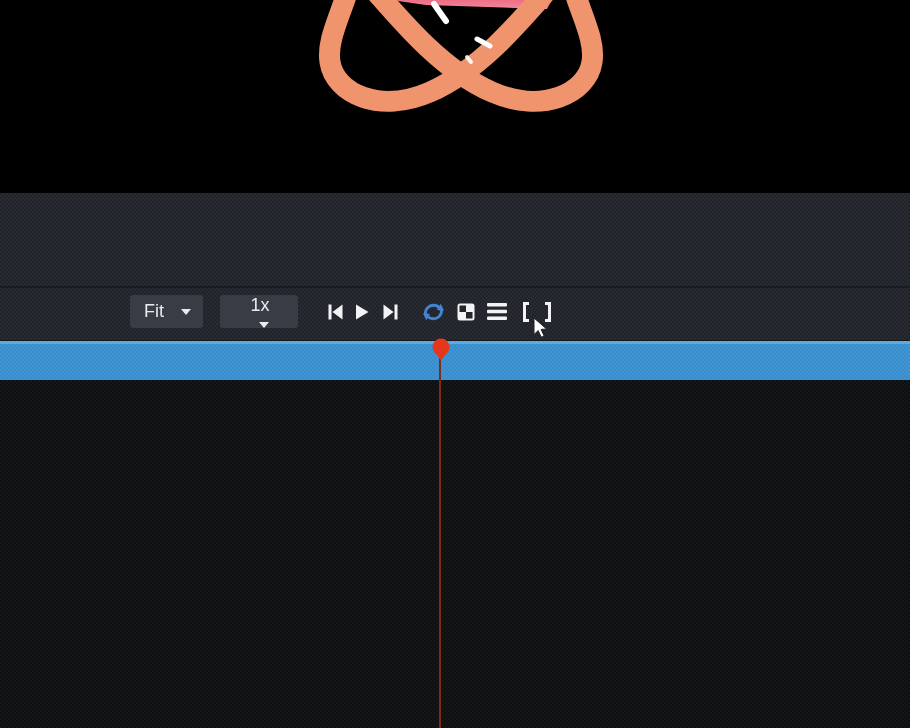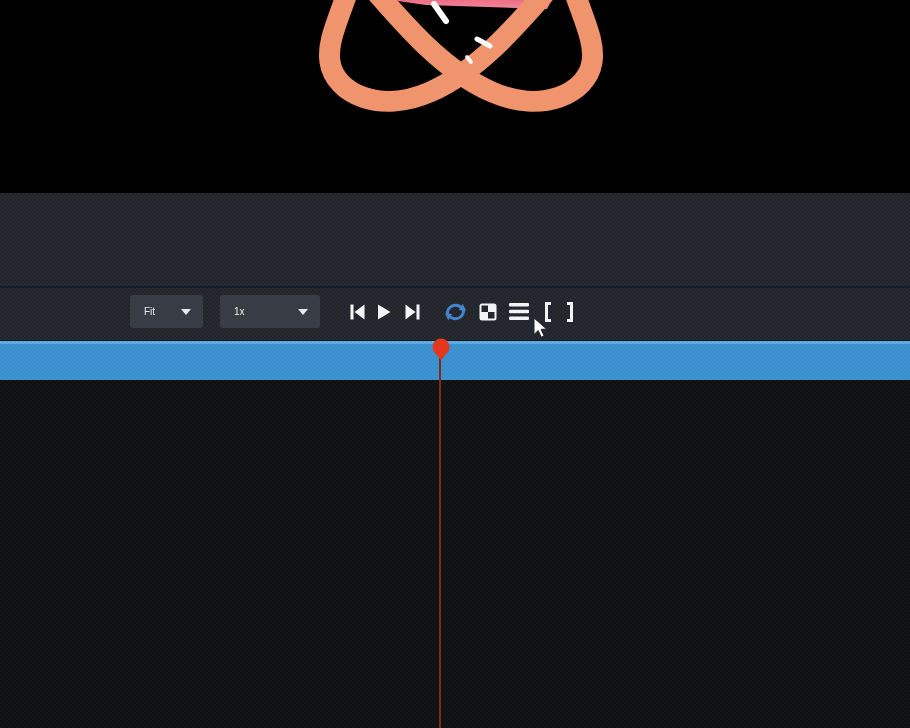--- a/index.html
+++ b/index.html
@@ -28,25 +28,25 @@
     position:absolute;left:0;top:93px;width:910px;height:2px;
     background:#161c26;
   }
   .toolbar{
     position:absolute;left:130px;top:102px;height:33px;
     display:flex;align-items:center;
   }
   .dropdown{
     height:33px;border-radius:3px;background:#383d45;
     display:flex;align-items:center;justify-content:space-between;
-    color:#e8eaed;font-size:10px;cursor:default;
+    color:#e8eaed;font-size:18px;cursor:default;
     padding:0 12px 0 14px;box-sizing:border-box;
   }
   .dropdown.zoom{width:73px;}
-  .dropdown.speed{width:100px;margin-left:17px;}
+  .dropdown.speed{width:78px;margin-left:17px;flex-direction:column;}
   .caret{
     width:0;height:0;border-left:5px solid transparent;border-right:5px solid transparent;
     border-top:6px solid #e8eaed;margin-left:8px;
   }
   .icon-btn{
     display:flex;align-items:center;justify-content:center;
     background:transparent;border:none;padding:0;cursor:pointer;
   }
   .mL30{margin-left:30px;} .mL12{margin-left:12px;} .mL14{margin-left:14px;}
   .mL24{margin-left:24px;} .mL16{margin-left:16px;}

